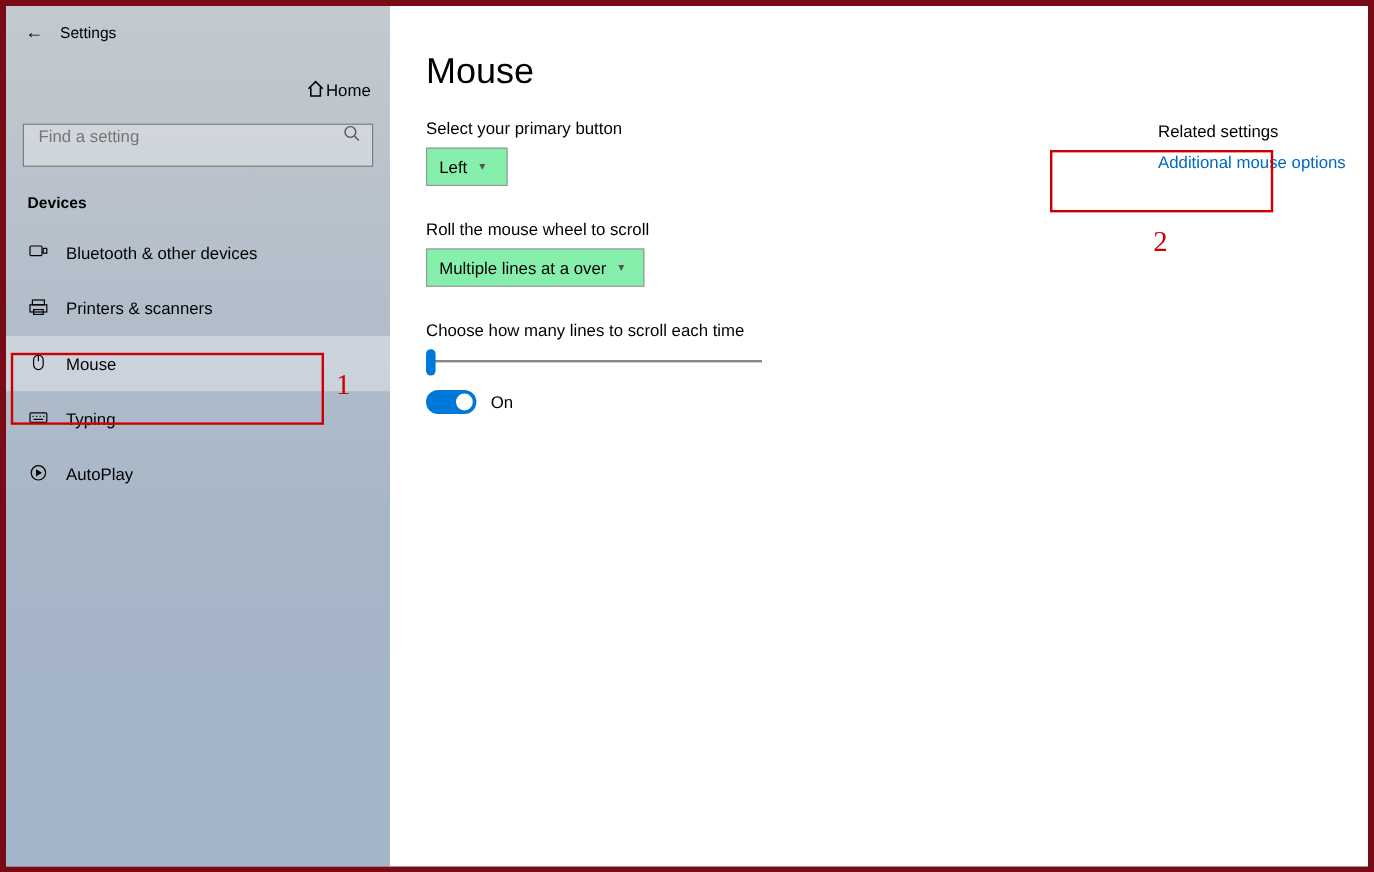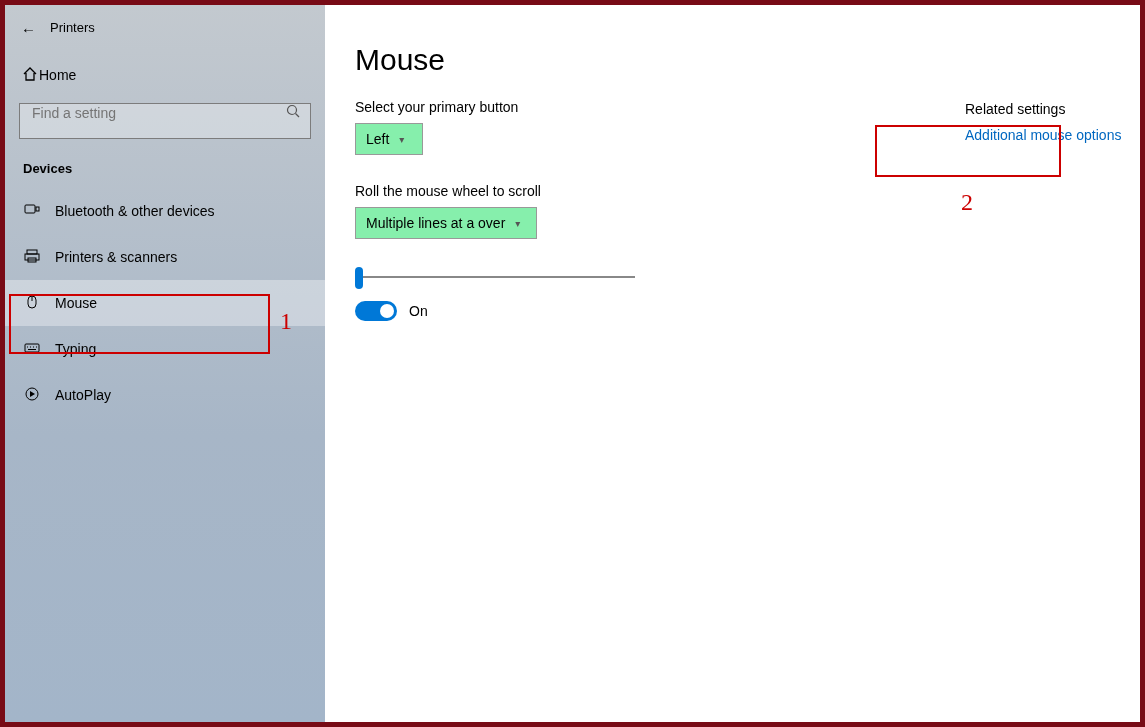--- a/index.html
+++ b/index.html
@@ -69,20 +69,21 @@
   }
   .back-arrow { font-size: 15px; }
 
   .sidebar .home-row {
     display: flex;
     align-items: center;
     padding: 0 16px;
     margin-top: 4px;
     height: 44px;
     font-size: 14px;
+    justify-content: flex-end;
   }
 
   .searchbox {
     margin: 6px 14px 0 14px;
     height: 36px;
     border: 1px solid #7c7c7c;
     background: rgba(255,255,255,0.3);
     display: flex;
     align-items: flex-start;
     padding: 0 10px;
@@ -250,21 +251,21 @@
       <svg width="11" height="11" viewBox="0 0 11 11">
           <line x1="0" y1="0" x2="11" y2="11" stroke="#000" stroke-width="1"></line>
           <line x1="11" y1="0" x2="0" y2="11" stroke="#000" stroke-width="1"></line>
         </svg>
     </div>
   </div>
 
   <div class="sidebar">
     <div class="top-row">
       <span class="back-arrow">←</span>
-      <span>Printers</span>
+      <span>Settings</span>
     </div>
 
     <div class="home-row">
       <span class="nav-icon">
         <svg width="16" height="16" viewBox="0 0 16 16">
             <path d="M2 8 L8 2 L14 8 M4 7 V14 H12 V7" fill="none" stroke="#000" stroke-width="1.3"></path>
           </svg>
       </span>
       <span>Home</span>
     </div>
@@ -353,20 +354,21 @@
           <span>Left</span>
           <span class="chev">▾</span>
         </div>
 
         <div class="lbl">Roll the mouse wheel to scroll</div>
         <div class="dropdown" style="width:182px">
           <span>Multiple lines at a over</span>
           <span class="chev">▾</span>
         </div>
 
+        <div class="lbl">Choose how many lines to scroll each time</div>
         <div class="slider">
           <div class="track"></div>
           <div class="thumb"></div>
         </div>
 
         <div class="toggle-row">
           <div class="toggle">
             <div class="knob"></div>
           </div>
           <span>On</span>

